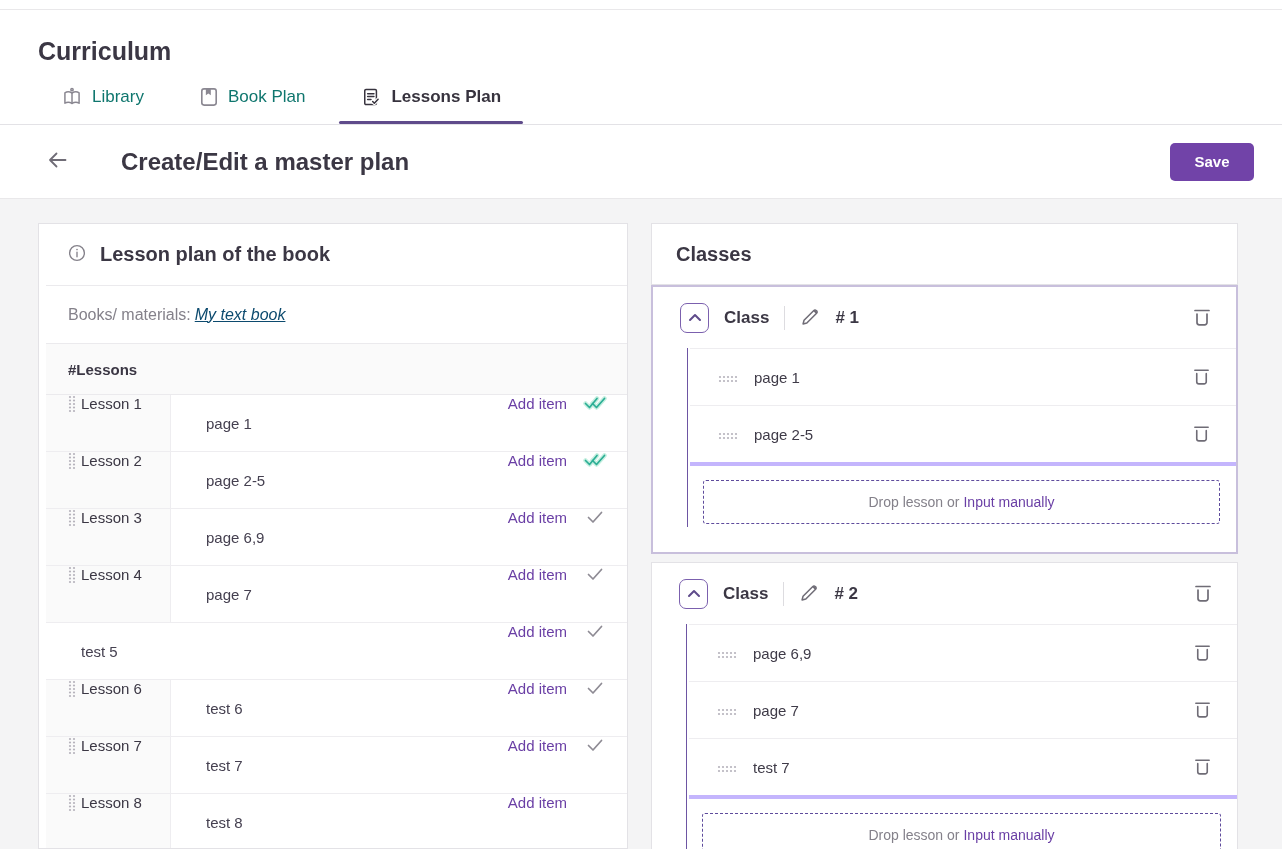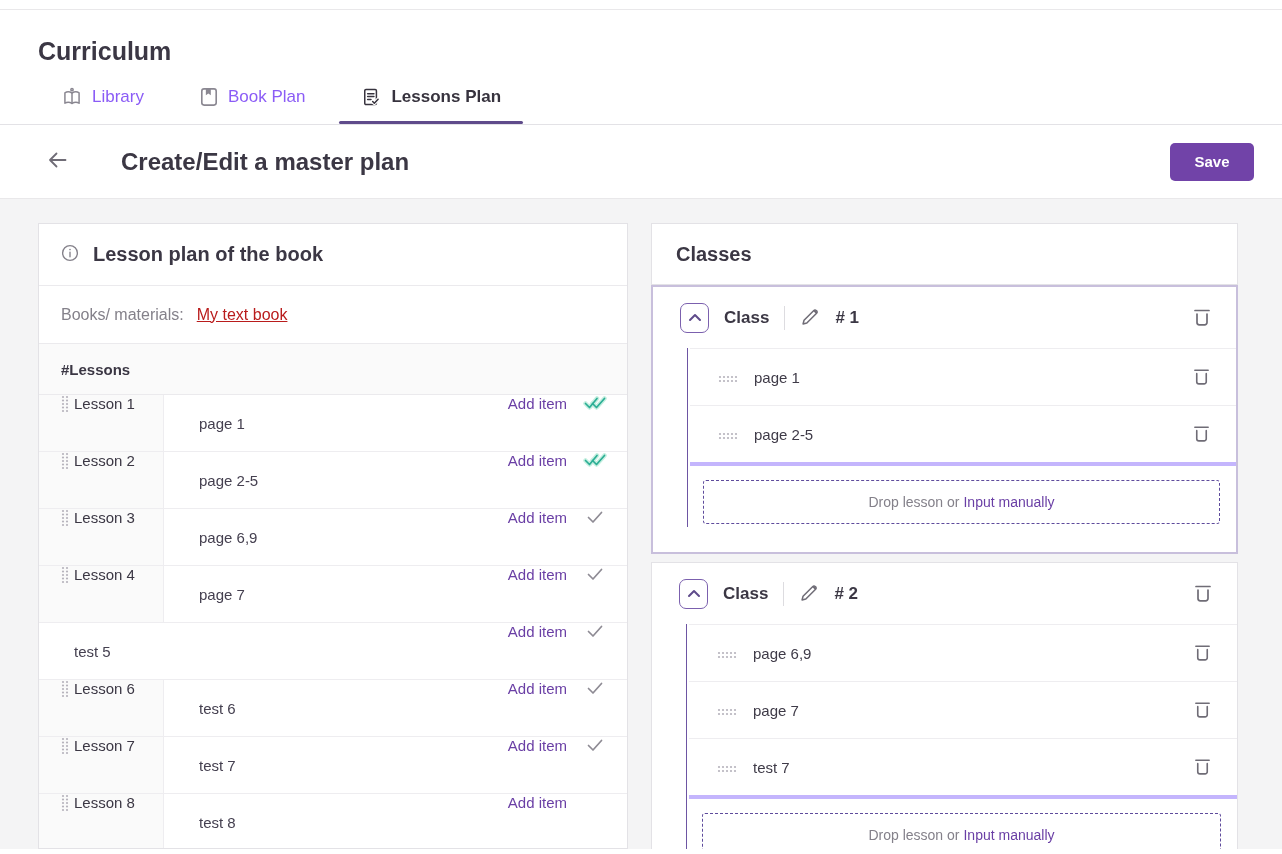--- a/index.html
+++ b/index.html
@@ -5,49 +5,49 @@
   * { margin:0; padding:0; box-sizing:border-box; }
   html,body { width:1282px; height:854px; overflow:hidden; background:#fff;
               font-family:"Liberation Sans", sans-serif; color:#3b3744; }
 
   .topstrip { height:10px; background:#fff; border-bottom:1px solid #e9e8ea; }
 
   
   .app-header { background:#fff; padding:0 38px; border-bottom:1px solid #e3e2e6; }
   .app-header h1 { font-size:25px; font-weight:700; color:#3b3744; padding:28px 0 22px 0; line-height:27px; }
   .tabs { display:flex; gap:56px; margin-left:24px; }
-  .tab { display:flex; align-items:center; gap:10px; font-size:17px; color:#8b5cf6;
+  .tab { display:flex; align-items:center; gap:10px; font-size:17px; color:#0f766e;
          padding-bottom:17px; position:relative; cursor:pointer; }
   .tab svg { display:block; }
   .tab.active { color:#37333e; font-weight:600; }
   .tab.active::after { content:""; position:absolute; left:-22px; right:-22px; bottom:0;
                        height:3px; background:#5f4b8b; border-radius:2px; }
 
   
   .subheader { height:74px; background:#fff; border-bottom:1px solid #e9e8ea;
                display:flex; align-items:center; padding:0 28px 0 46px; }
   .back-btn { background:none; border:none; cursor:pointer; display:flex; align-items:center; }
   .subheader .title { font-size:24px; font-weight:700; color:#3b3744; margin-left:52px; }
   .save-btn { margin-left:auto; width:84px; height:38px; background:#7143a8; color:#fff;
               border:none; border-radius:5px; font-size:15px; font-weight:600; cursor:pointer;
               font-family:"Liberation Sans", sans-serif; }
 
   
   .content { background:#f4f4f5; height:650px; padding:24px 44px 0 38px;
              display:flex; gap:23px; align-items:flex-start; overflow:hidden; }
-  .panel { background:#fff; border:1px solid #e3e2e6; }
+  .panel { background:#fff; border:1px solid #e3e2e6;padding-left:7px; }
 
   
   .lesson-panel { width:590px; height:626px; overflow:hidden; }
   .panel-header { height:62px; display:flex; align-items:center; gap:14px;
                   padding:0 22px; border-bottom:1px solid #ebeaed; }
   .panel-header .ptitle { font-size:20px; font-weight:700; color:#3b3744; }
   .materials-row { height:58px; display:flex; align-items:center; padding:0 22px;
                    font-size:16px; color:#84818a; border-bottom:1px solid #ebeaed; }
-  .materials-link { color:#b91c1c; margin-left:13px; text-decoration:underline; cursor:pointer; }
+  .materials-link { color:#0c4a6e; margin-left:4px; text-decoration:underline; cursor:pointer;font-style:italic; }
   .lessons-head { height:51px; background:#fafafa; display:flex; align-items:center;
                   padding:0 22px; font-size:15px; font-weight:700; color:#3b3744;
                   border-bottom:1px solid #ebeaed; }
   .lesson-row { height:57px; display:flex; align-items:stretch; border-bottom:1px solid #eeedf0; }
   .lesson-cell-name { width:125px; background:#fafafa; border-right:1px solid #eeedf0;
                       display:flex; align-items:flex-start; gap:5px; padding-left:22px;
                       font-size:15px; font-weight:400; color:#3b3744; }
   .lesson-cell-value { flex:1; display:flex; align-items:center; padding-left:35px;
                        font-size:15px; color:#454050; }
   .lesson-cell-action { display:flex; gap:16px; padding-right:20px; }

